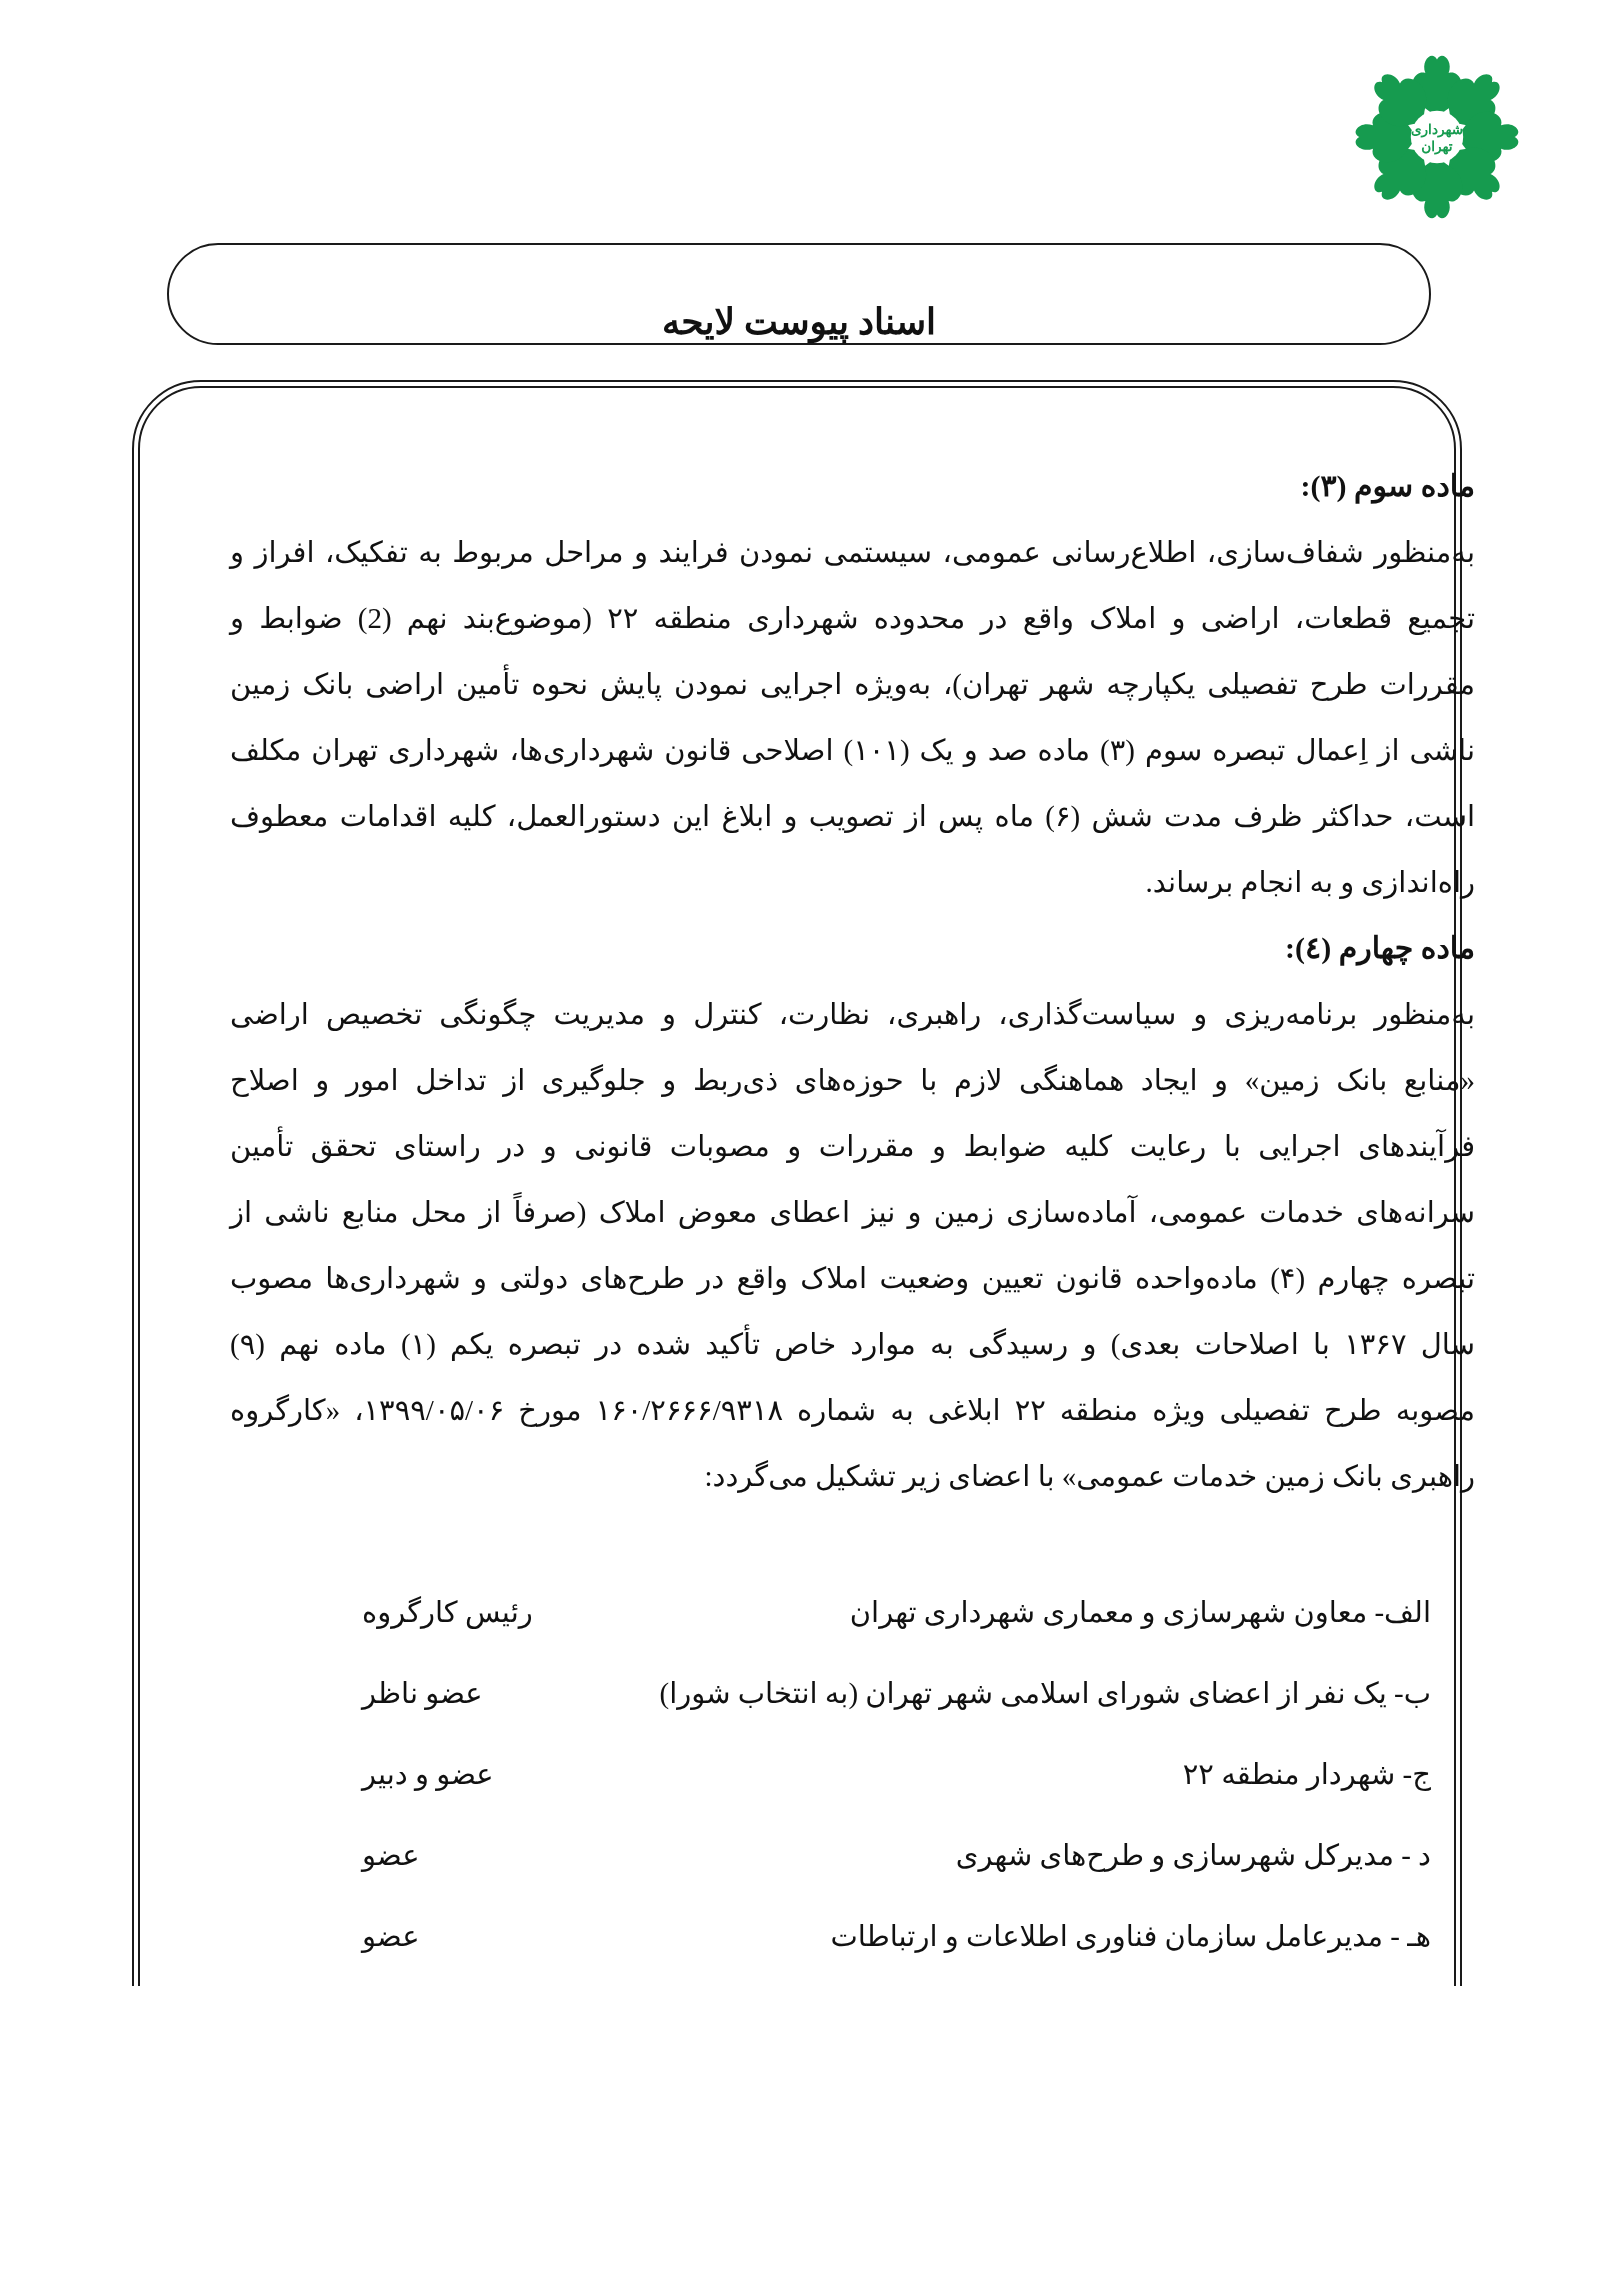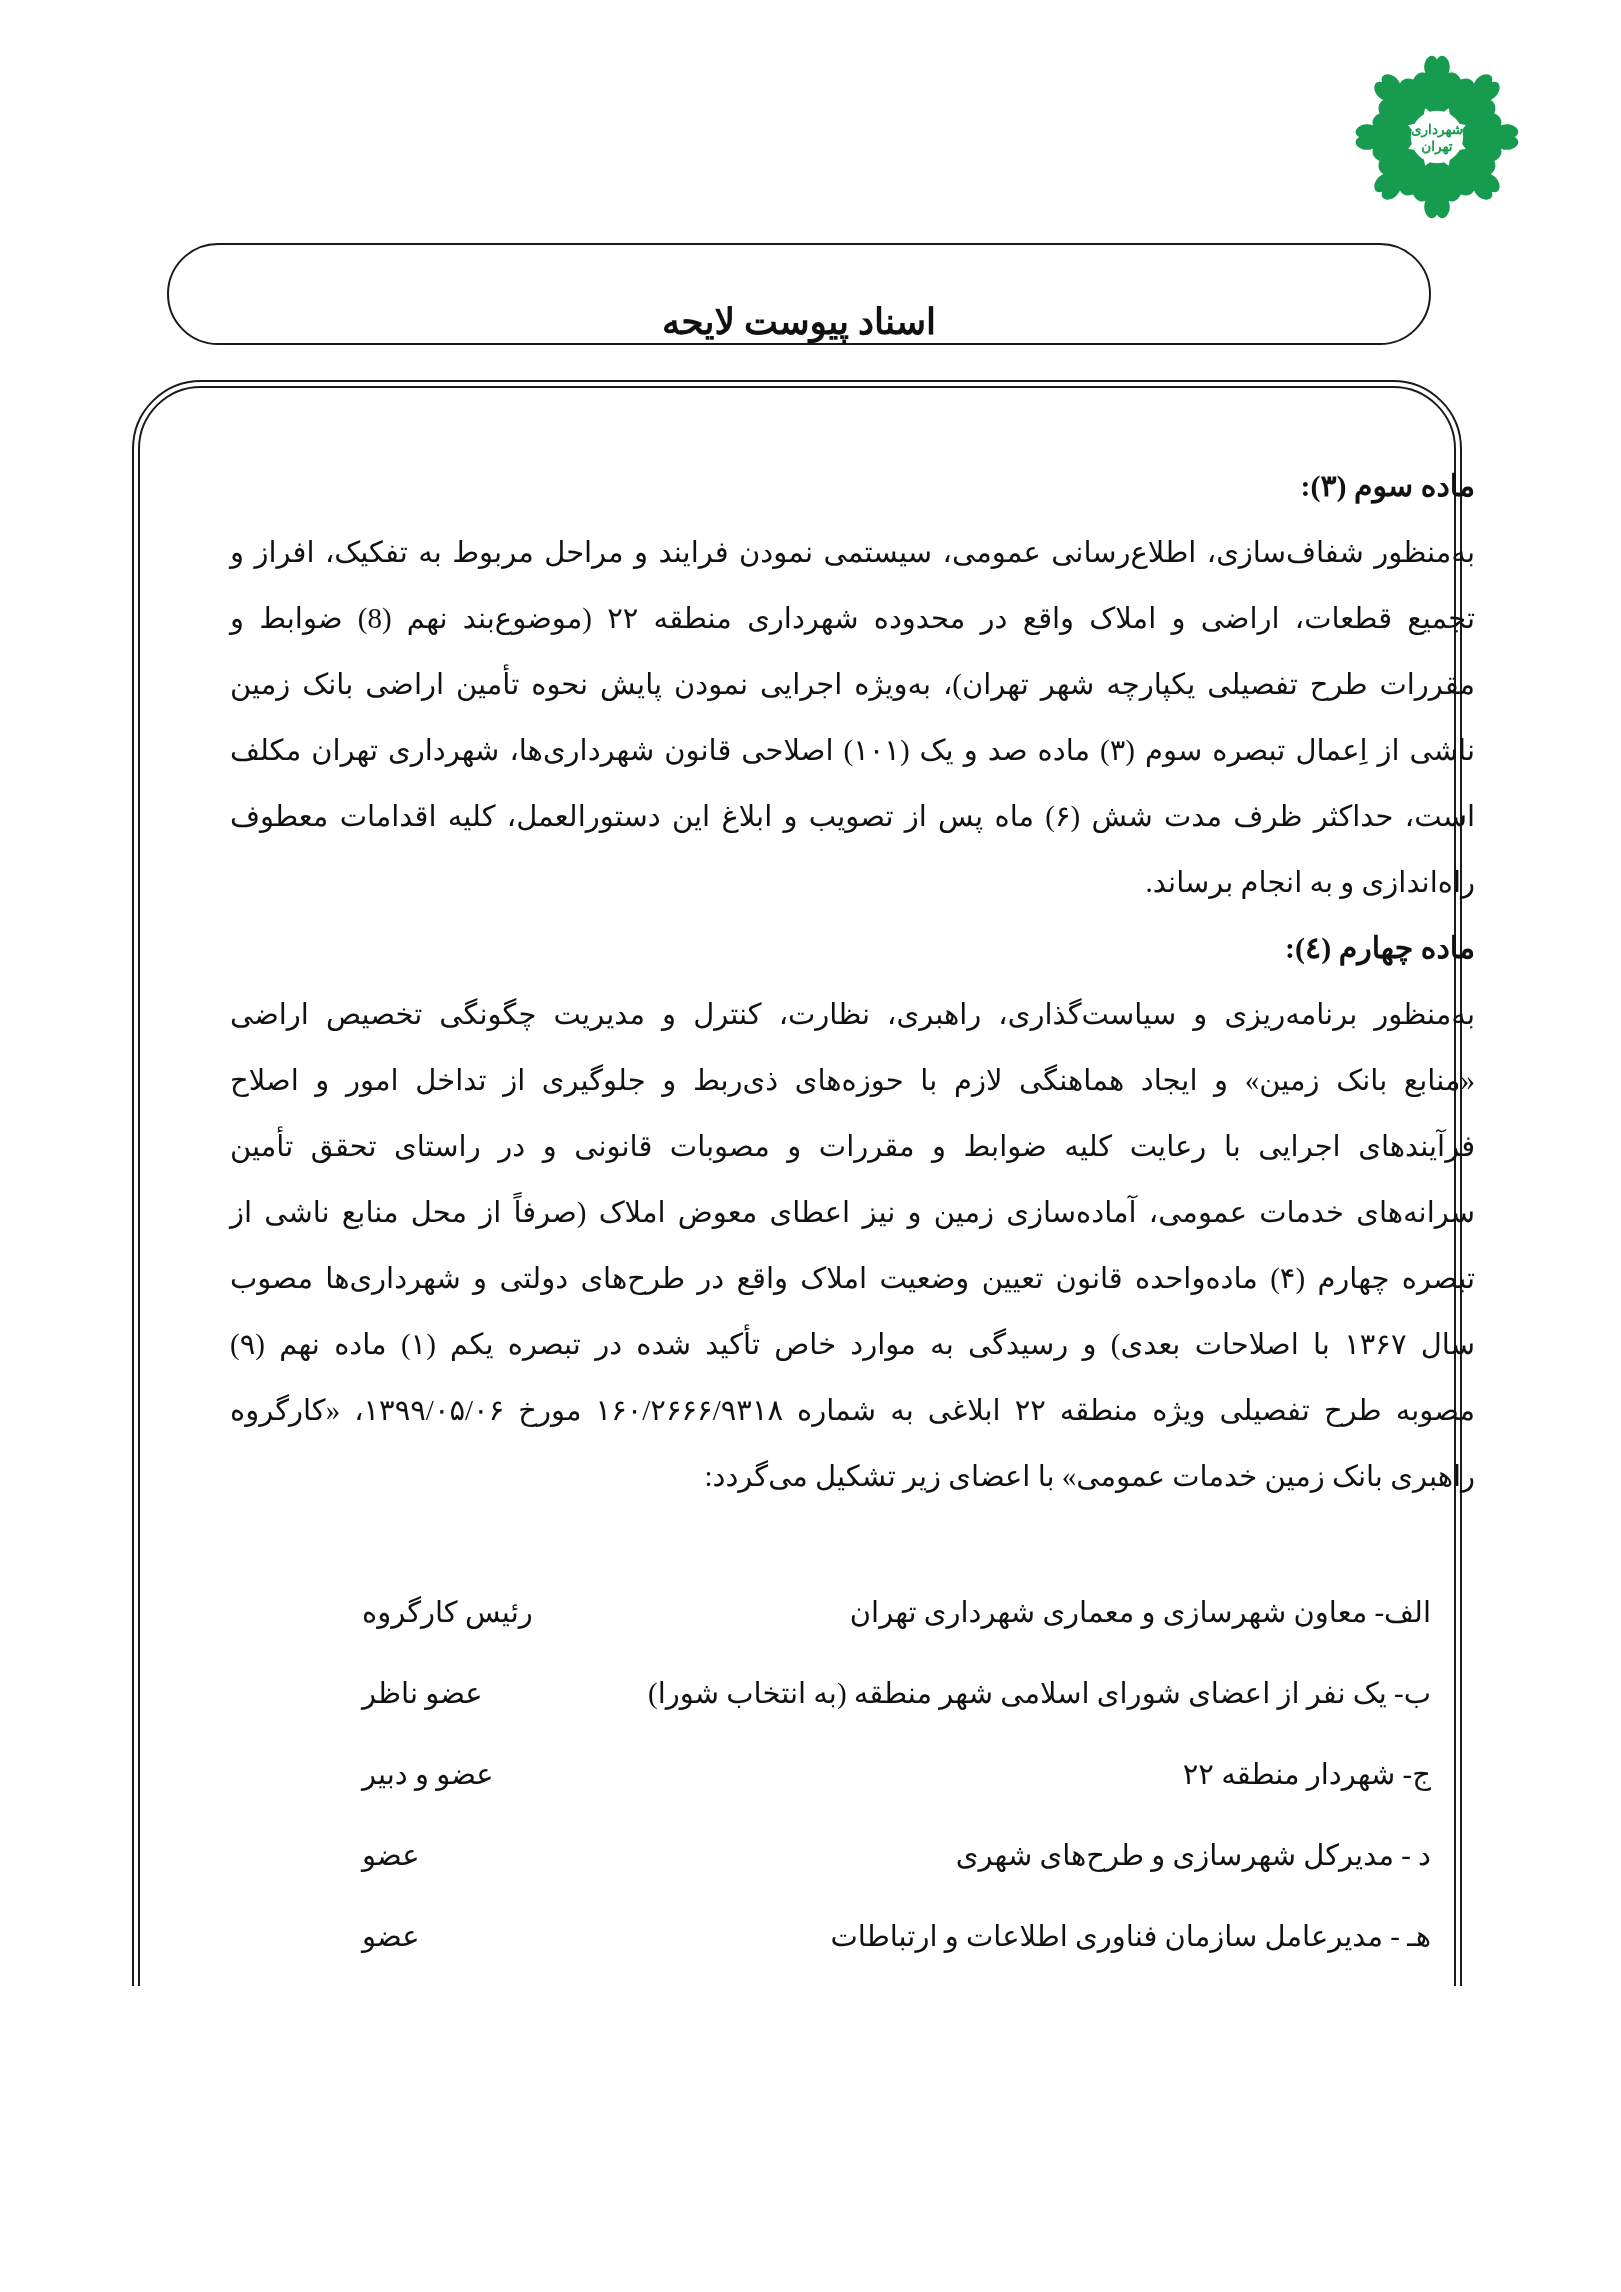--- a/index.html
+++ b/index.html
@@ -111,21 +111,21 @@
 
   <div class="main-box">
     <div class="main-box-inner"></div>
   </div>
 
   <div class="content">
     <div class="art-heading">ماده سوم (۳):</div>
     <div class="para">
 
     <div class="line">به‌منظور شفاف‌سازی، اطلاع‌رسانی عمومی، سیستمی نمودن فرایند و مراحل مربوط به تفکیک، افراز و</div>
-        <div class="line">تجمیع قطعات، اراضی و املاک واقع در محدوده شهرداری منطقه ۲۲ (موضوع‌بند نهم (8) ضوابط و</div>
+        <div class="line">تجمیع قطعات، اراضی و املاک واقع در محدوده شهرداری منطقه ۲۲ (موضوع‌بند نهم (2) ضوابط و</div>
         <div class="line">مقررات طرح تفصیلی یکپارچه شهر تهران)، به‌ویژه اجرایی نمودن پایش نحوه تأمین اراضی بانک زمین</div>
         <div class="line">ناشی از اِعمال تبصره سوم (۳) ماده صد و یک (۱۰۱) اصلاحی قانون شهرداری‌ها، شهرداری تهران مکلف</div>
         <div class="line">است، حداکثر ظرف مدت شش (۶) ماه پس از تصویب و ابلاغ این دستورالعمل، کلیه اقدامات معطوف</div>
         <div class="line">راه‌اندازی و به انجام برساند.</div>
       </div>
     <div class="art-heading">ماده چهارم (٤):</div>
     <div class="para">
 
     <div class="line">به‌منظور برنامه‌ریزی و سیاست‌گذاری، راهبری، نظارت، کنترل و مدیریت چگونگی تخصیص اراضی</div>
         <div class="line">«منابع بانک زمین» و ایجاد هماهنگی لازم با حوزه‌های ذی‌ربط و جلوگیری از تداخل امور و اصلاح</div>
@@ -139,21 +139,21 @@
   </div>
 
   <div class="members">
 
       <div class="member-row">
         <div class="member-label">الف- معاون شهرسازی و معماری شهرداری تهران</div>
         <div class="member-role">رئیس کارگروه</div>
       </div>
 
       <div class="member-row">
-        <div class="member-label">ب- یک نفر از اعضای شورای اسلامی شهر منطقه (به انتخاب شورا)</div>
+        <div class="member-label">ب- یک نفر از اعضای شورای اسلامی شهر تهران (به انتخاب شورا)</div>
         <div class="member-role">عضو ناظر</div>
       </div>
 
       <div class="member-row">
         <div class="member-label">ج- شهردار منطقه ۲۲</div>
         <div class="member-role">عضو و دبیر</div>
       </div>
 
       <div class="member-row">
         <div class="member-label">د - مدیرکل شهرسازی و طرح‌های شهری</div>

